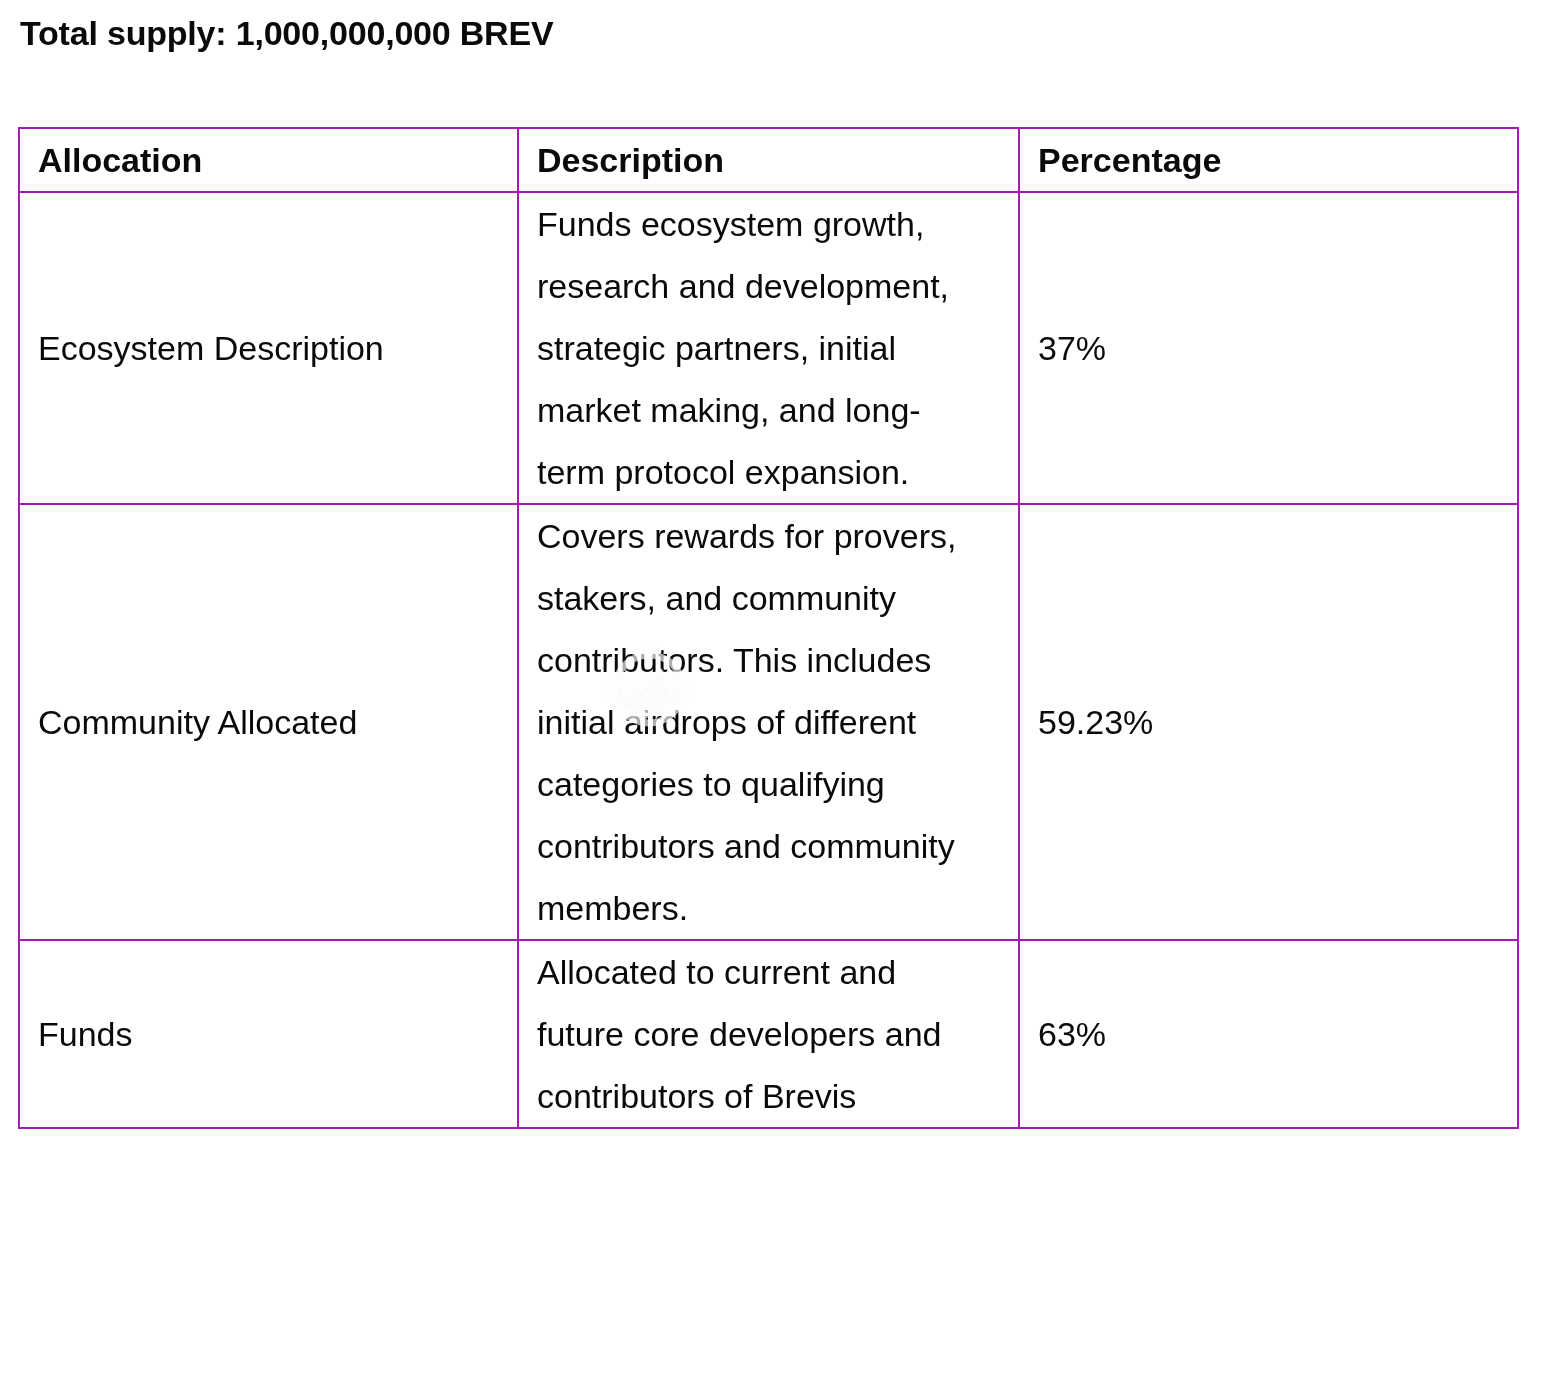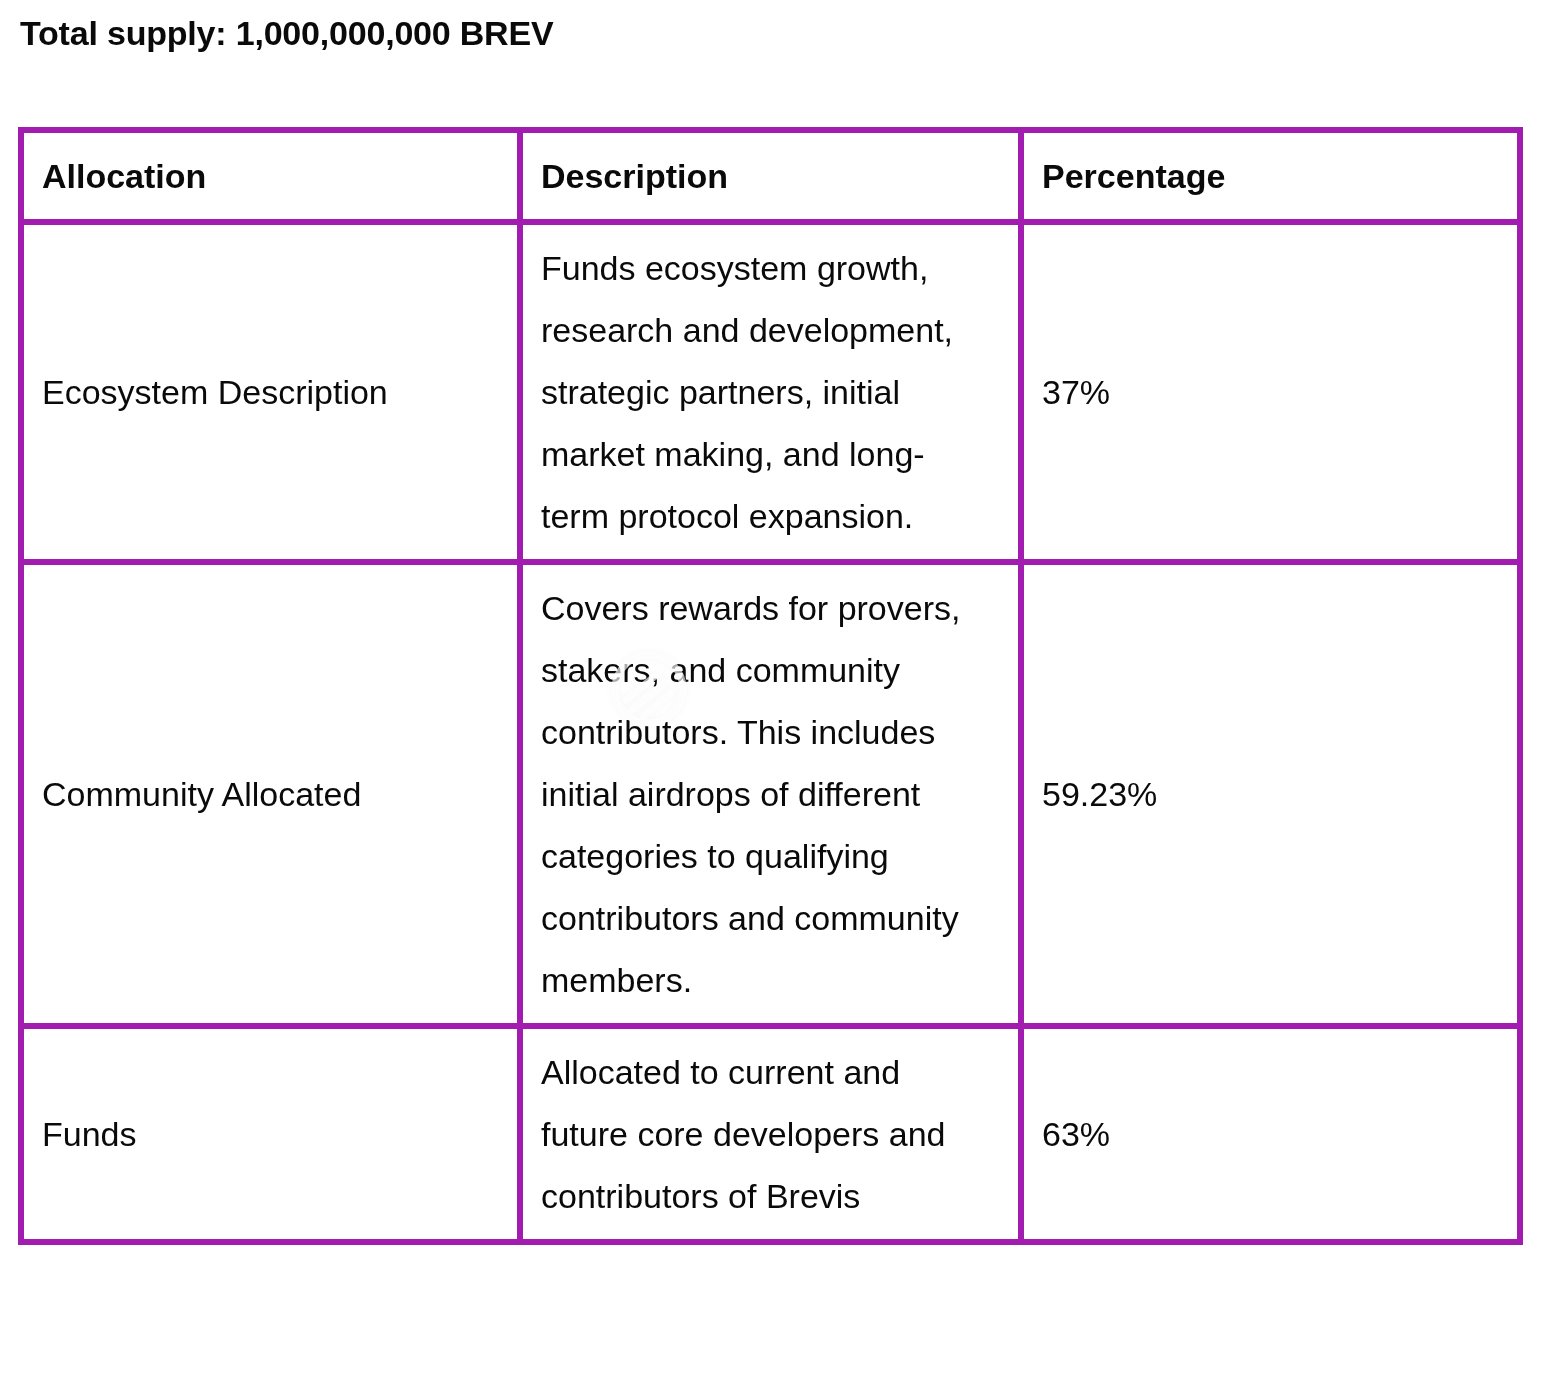--- a/index.html
+++ b/index.html
@@ -31,22 +31,22 @@
     width: 1499px;
     border-collapse: collapse;
     table-layout: fixed;
     background: #ffffff;
   }
   .alloc-table col.c1 { width: 499px; }
   .alloc-table col.c2 { width: 501px; }
   .alloc-table col.c3 { width: 499px; }
   .alloc-table th,
   .alloc-table td {
-    border: 6px solid #a21caf;
-    padding: 12px 18px;
+    border: 2px solid #a21caf;
+    padding: 0 18px;
     font-size: 34px;
     line-height: 62px;
     vertical-align: middle;
     text-align: left;
     color: #0a0a0a;
     background: #ffffff;
   }
   .alloc-table th {
     font-weight: 700;
   }

